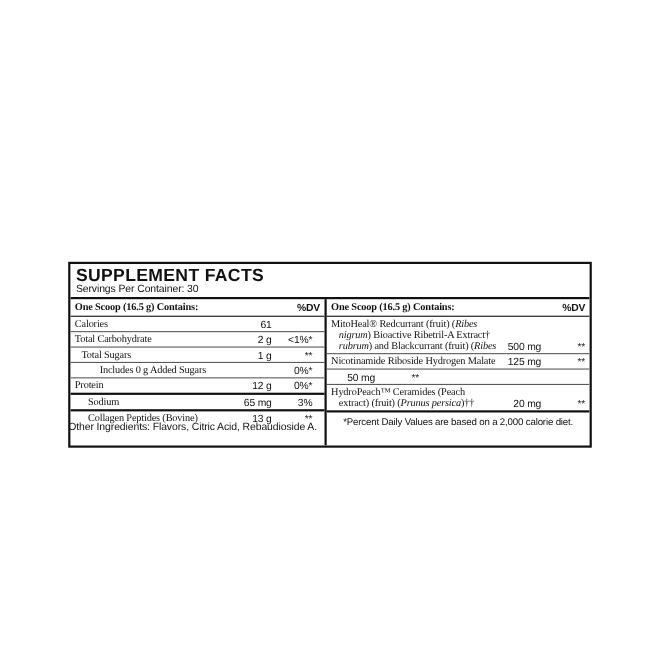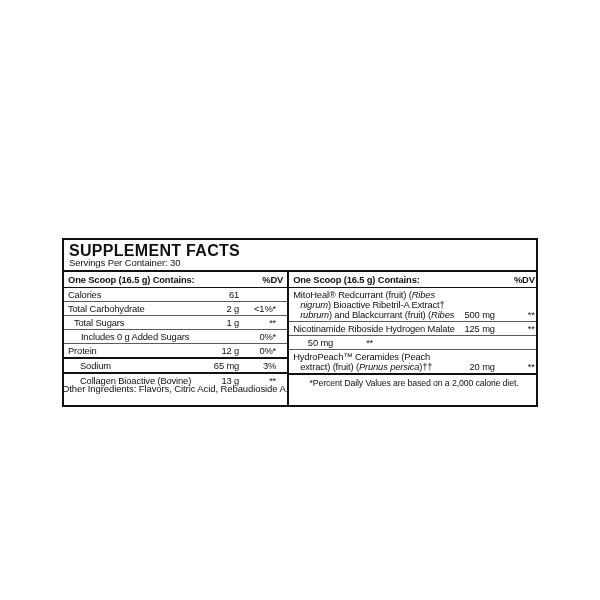--- a/index.html
+++ b/index.html
@@ -47,21 +47,21 @@
     letter-spacing: -0.15px;
   }
   .row.head {
     font-weight: bold;
     border-bottom: 1px solid #111111;
     padding: 3px 4px 2px 4px;
   }
   .hairline { border-top: 1px solid #5a5a5a; }
   .heavy    { border-top: 2px solid #111111; padding-left: 16px; }
 
-  .lbl { flex: 1; white-space: nowrap; }
+  .lbl { flex: 1; white-space: nowrap; font-family: Liberation Serif, serif; }
   .lbl.ind1 { padding-left: 6px; }
   .lbl.ind2 { padding-left: 11px; text-align: center; }
 
   .col-left .amt { width: 48px; text-align: right; flex-shrink: 0; white-space: nowrap; }
   .col-left .dv  { width: 44px; text-align: right; flex-shrink: 0; white-space: nowrap; }
   .col-left .row:not(.head) .dv { width: 37px; padding-right: 7px; }
 
   .col-right .amt { width: 40px; text-align: right; flex-shrink: 0; white-space: nowrap; }
   .col-right .dv  { width: 40px; text-align: right; flex-shrink: 0; white-space: nowrap; }
 
@@ -135,21 +135,21 @@
           <span class="dv">0%*</span>
         </div>
 
         <div class="row heavy">
           <span class="lbl">Sodium</span>
           <span class="amt">65 mg</span>
           <span class="dv">3%</span>
         </div>
 
         <div class="row heavy">
-          <span class="lbl">Collagen Bioactive (Bovine)</span>
+          <span class="lbl">Collagen Peptides (Bovine)</span>
           <span class="amt">13 g</span>
           <span class="dv">**</span>
         </div>
       </div>
 
       <div class="col col-right">
         <div class="row head">
           <span class="lbl">One Scoop (16.5 g) Contains:</span>
           <span class="dv">%DV</span>
         </div>

